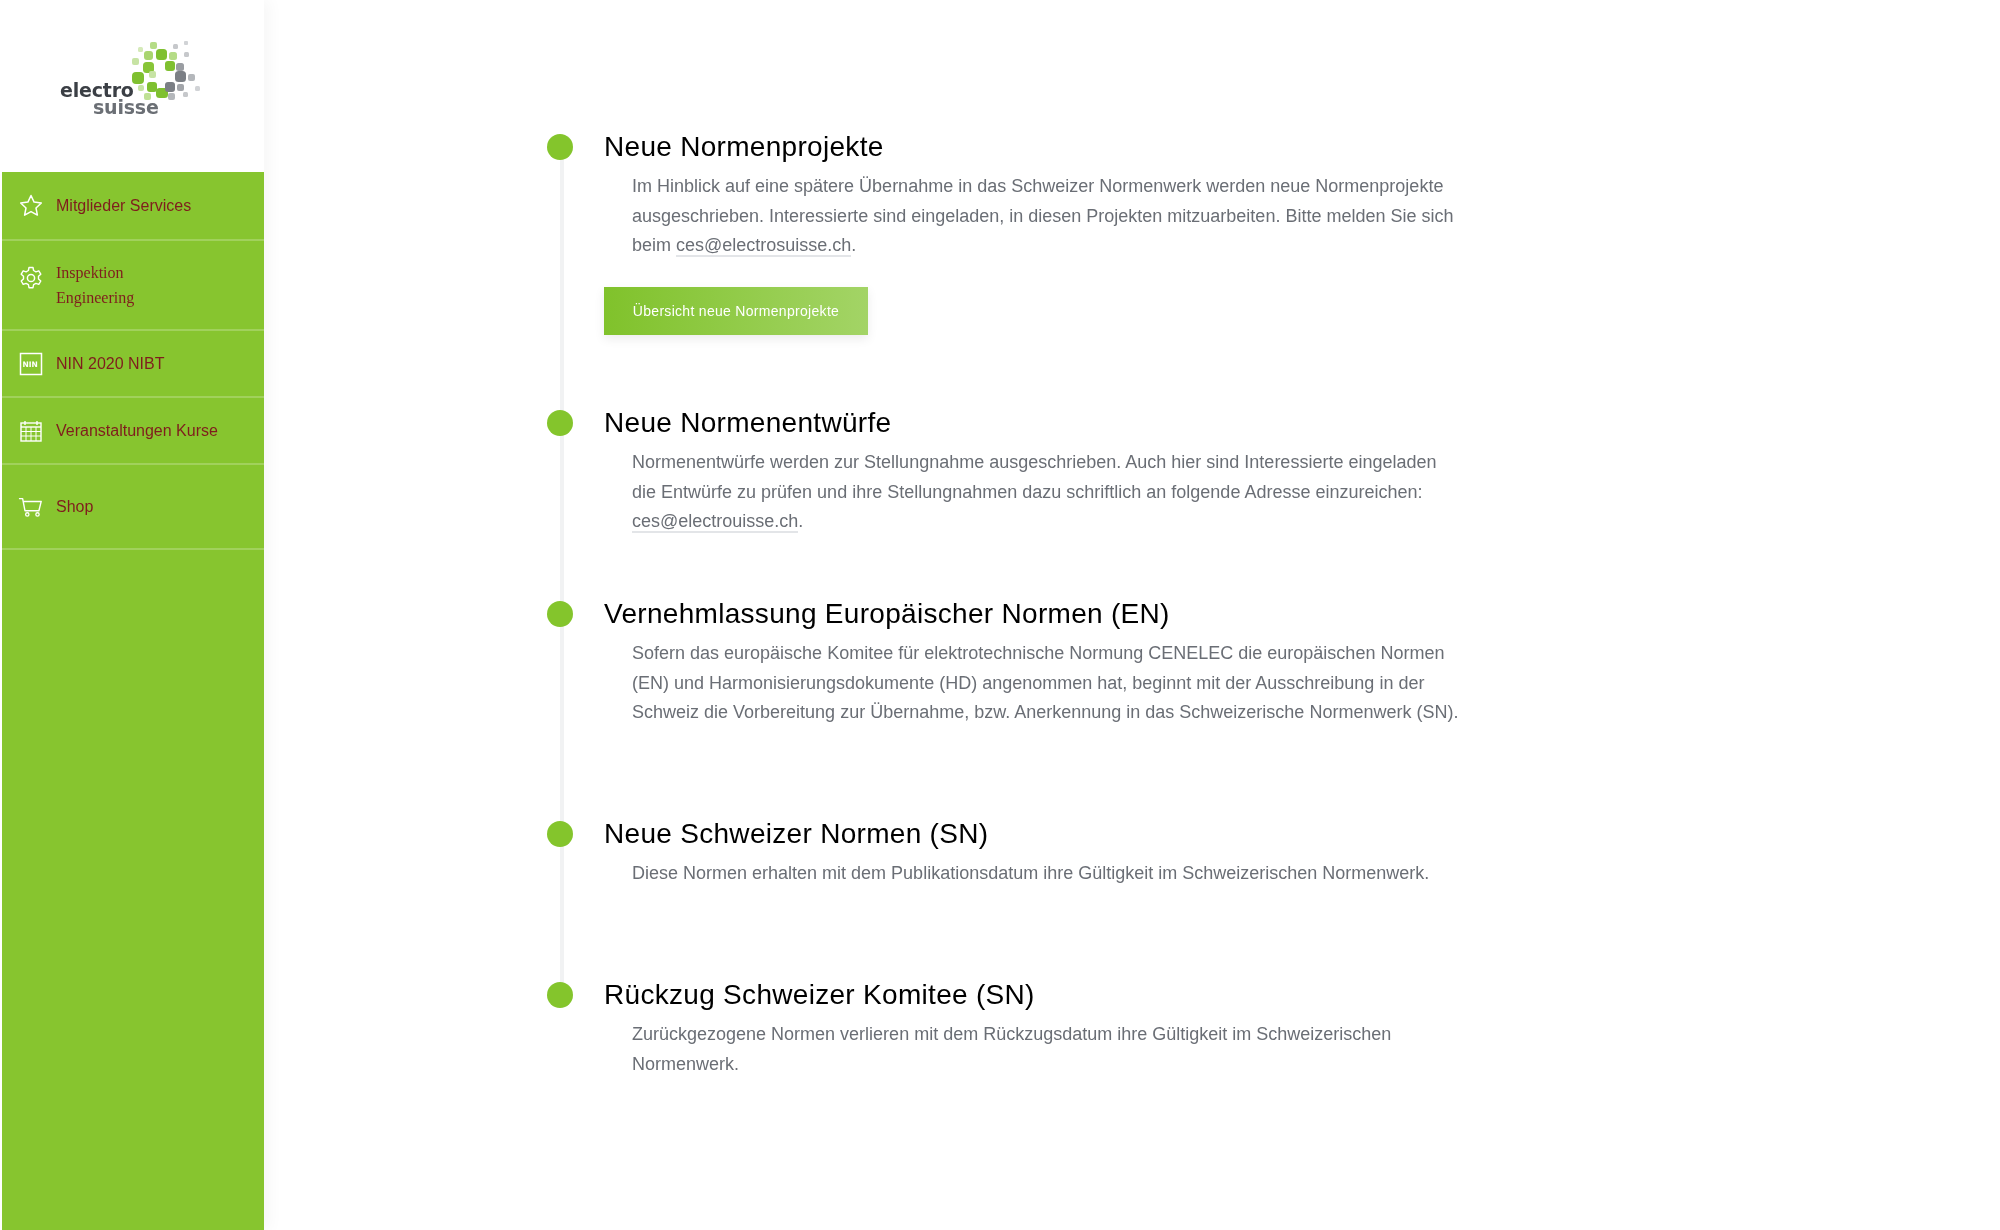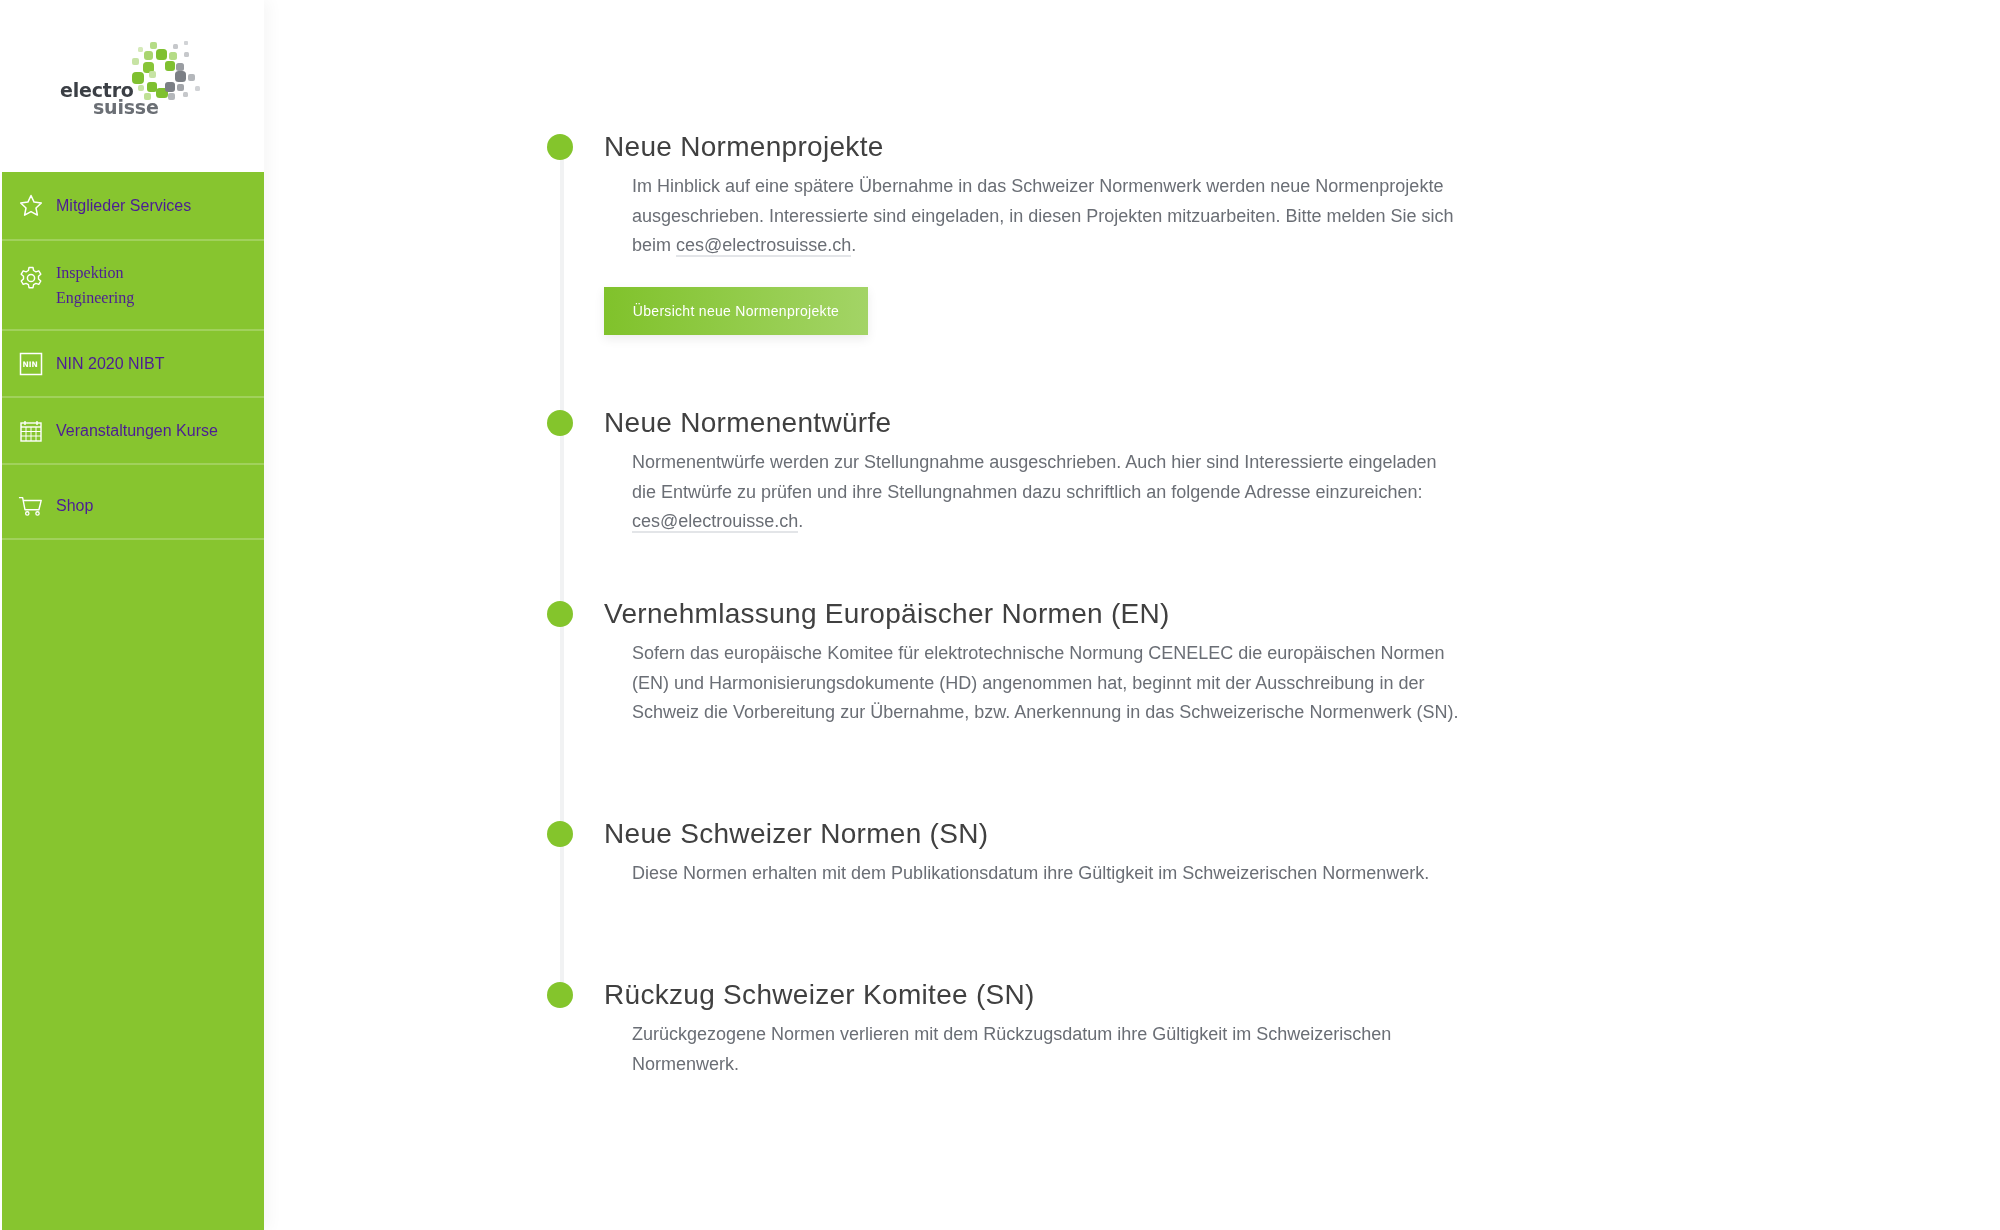--- a/index.html
+++ b/index.html
@@ -24,56 +24,56 @@
   .logo-text .l1 { display: block; color: #3b3f45; font-weight: bold; }
   .logo-text .l2 { display: block; color: #6b6f75; padding-left: 33px; font-weight: bold; }
   .logo-mark { position: absolute; left: 118px; top: 38px; }
 
   .nav {
     position: absolute; left: 2px; top: 172px; width: 262px; height: 1058px;
     background: #87c52f;
   }
   .nav-item {
     position: relative; display: flex; align-items: center;
-    padding-left: 54px; color: #4c1d95; font-size: 16px; line-height: 25px;
+    padding-left: 54px; color: #7f1d1d; font-size: 16px; line-height: 25px;
     border-bottom: 2px solid rgba(255,255,255,0.22);
     cursor: pointer;
   }
   .nav-item.active { background: #9ed15a; }
   .nav-item .icon {
     position: absolute; left: 16px; width: 26px; height: 26px;
     display: flex; align-items: center; justify-content: center;
   }
   .nav-item .icon svg { display: block; }
   .ni-1 { height: 69px; }
   .ni-2 { height: 90px; }
   .ni-2 .icon { top: 24px; }
   .ni-2 .label { white-space: pre-line; padding-top: 0px; font-family: Liberation Serif, serif; }
   .ni-3 { height: 67px; }
   .ni-3 .icon { left: 11px; width: 36px; }
   .ni-4 { height: 67px; }
   .ni-5 { height: 67px; }
-  .ni-6 { height: 67px; margin-top: 8px; }
+  .ni-6 { height: 85px; }
 
   
   .main {
     position: absolute; left: 264px; top: 0; right: 0; height: 1230px;
   }
   .timeline-line {
     position: absolute; left: 296px; top: 147px; width: 4px; height: 840px;
     background: #f1f2f3;
   }
   .section { position: absolute; left: 283px; width: 900px; }
   .dot {
     position: absolute; left: 0; width: 26px; height: 26px; border-radius: 50%;
     background: #84c52c;
   }
   .section h2 {
     position: absolute; left: 57px; top: 0;
-    font-weight: normal; font-size: 28px; line-height: 34px; color: #404040;
+    font-weight: normal; font-size: 28px; line-height: 34px; color: #000000;
     letter-spacing: 0.3px; white-space: nowrap;
   }
   .section p {
     position: absolute; left: 57px; width: 830px;
     font-size: 18px; line-height: 29.5px; color: #6a6e75; margin-left: 28px;
   }
   .section a {
     color: #6a6e75; text-decoration: none;
     border-bottom: 2px solid #e3e5e8;
   }

